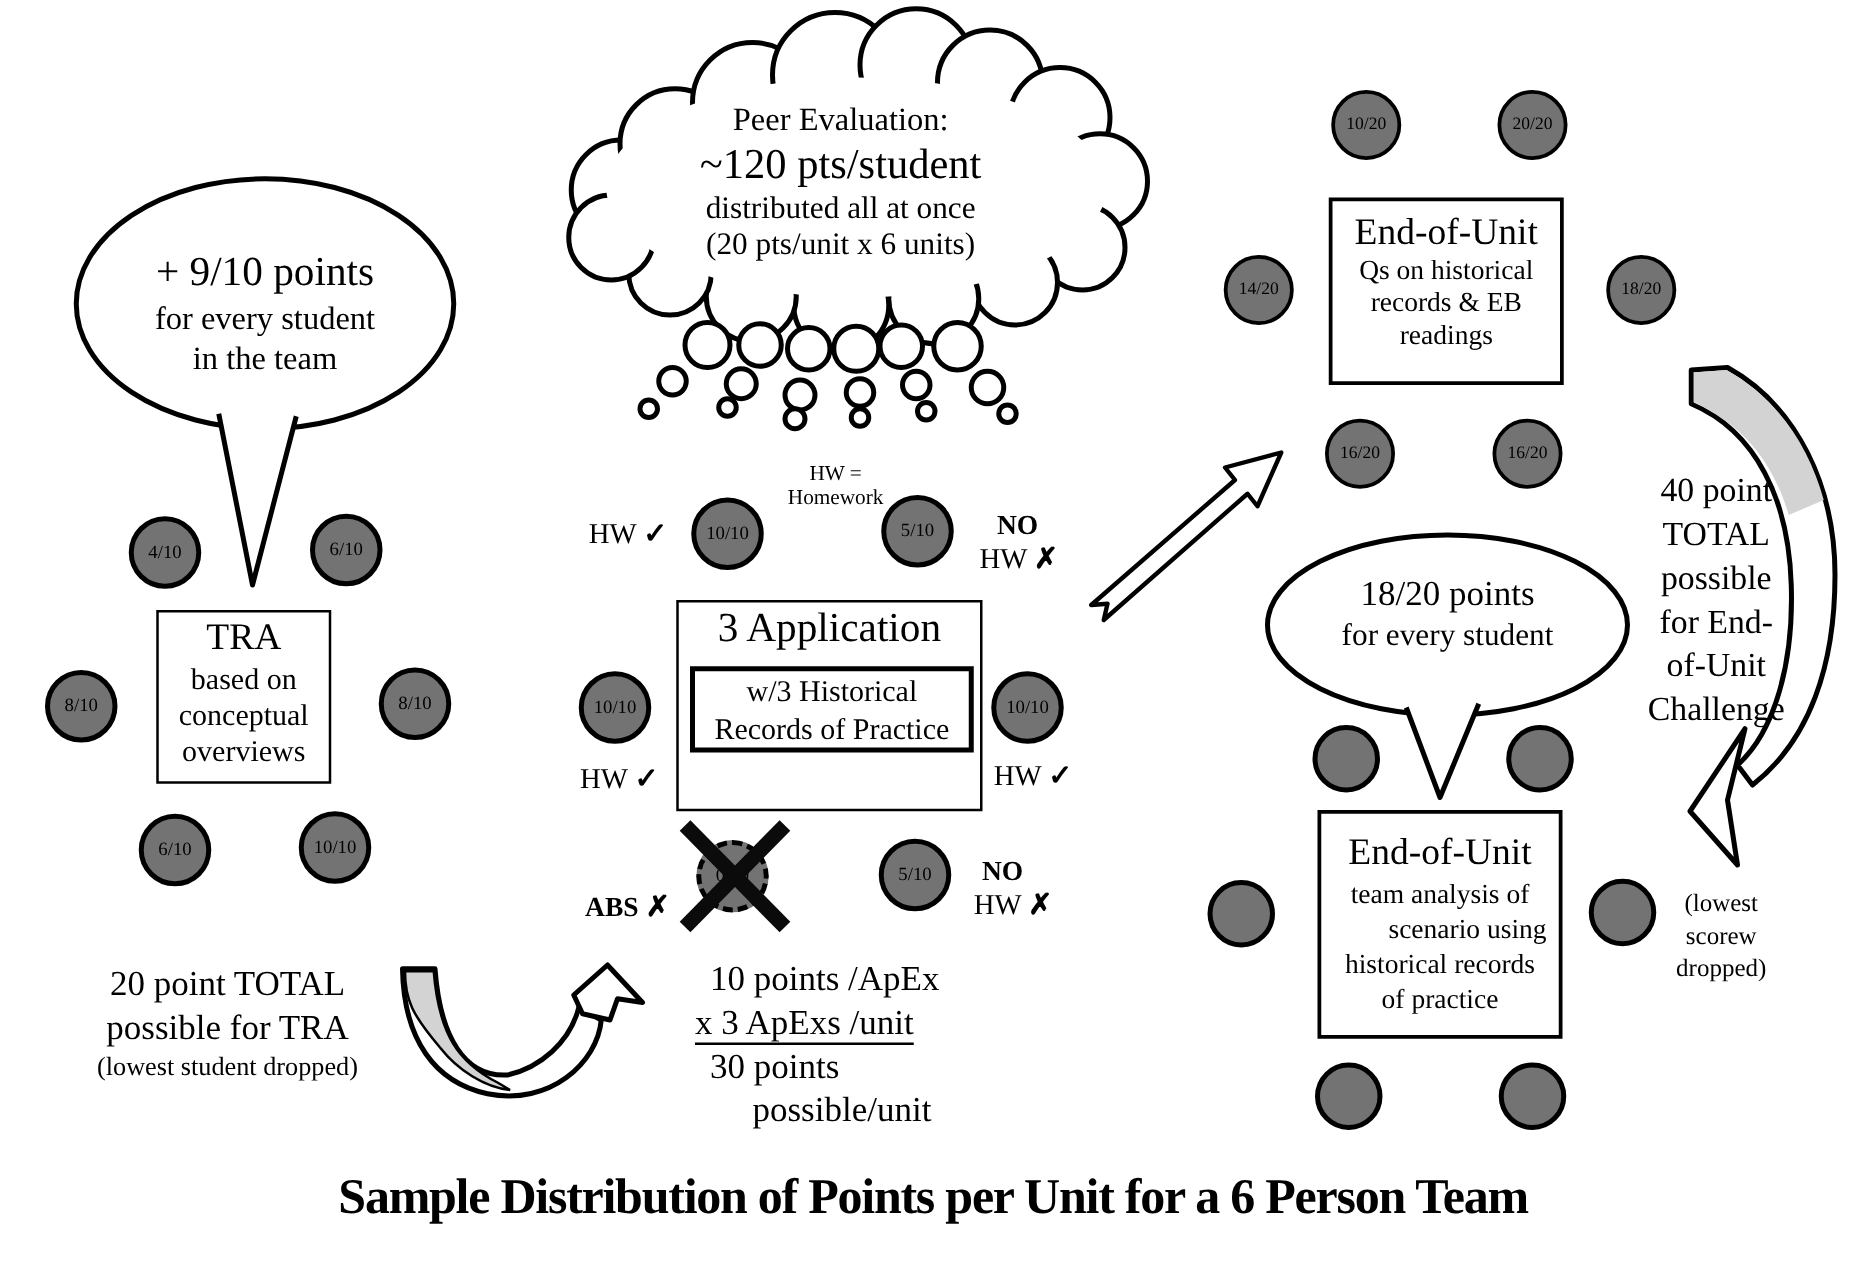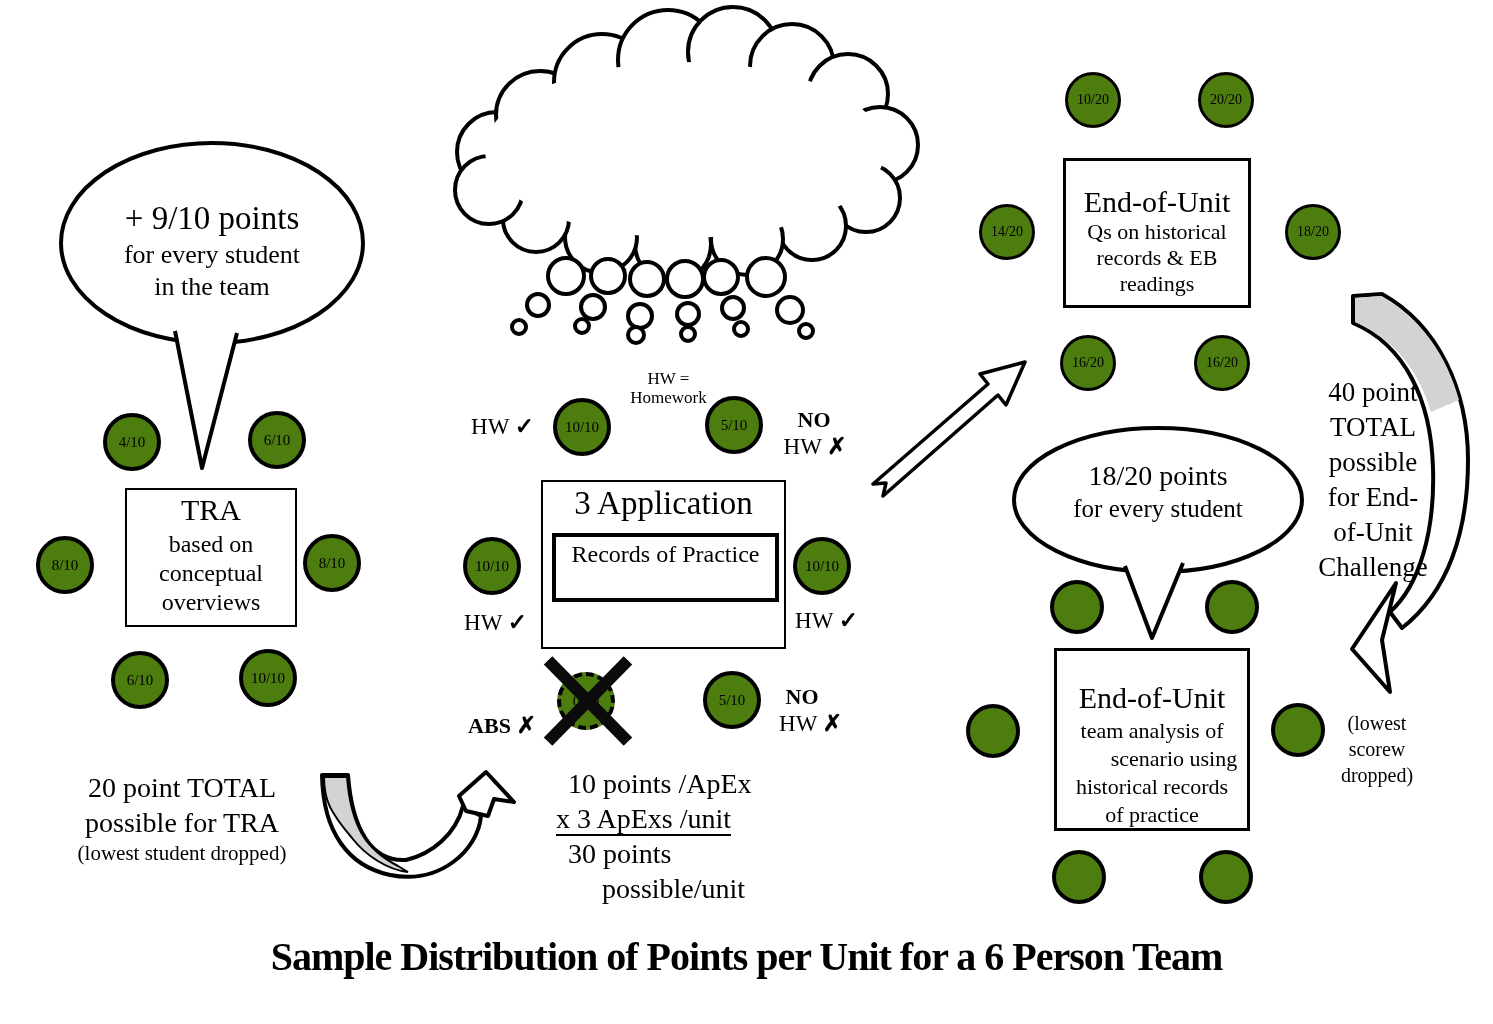--- a/index.html
+++ b/index.html
@@ -4,21 +4,21 @@
 <style>
   html,body{margin:0;padding:0;background:#fff;}
   body{width:1493px;height:1024px;font-family:"Liberation Serif",serif;color:#000;}
   #canvas{position:relative;width:1493px;height:1024px;overflow:hidden;background:#fff;}
   #shapes{position:absolute;left:0;top:0;z-index:0;}
   .center{text-align:center;}
   .box{position:absolute;background:#fff;border:2px solid #000;box-sizing:border-box;text-align:center;z-index:2;}
   .box-thick{border-width:3px;}
   .layer{position:absolute;left:0;top:0;width:100%;height:100%;z-index:2;}
   .score-circle{position:absolute;box-sizing:border-box;border:4px solid #000;border-radius:50%;
-      background:#4d7c0f;display:flex;align-items:center;justify-content:center;line-height:1;}
+      background:#737373;display:flex;align-items:center;justify-content:center;line-height:1;}
   .score-circle.dashed{border-style:dashed;}
   .txt{position:absolute;z-index:3;}
   .lbl{position:absolute;z-index:3;font-size:23px;text-align:center;white-space:nowrap;}
   .mark{font-weight:700;}
   .boldlbl{font-weight:700;font-size:22px;}
   .xbar{position:absolute;width:114px;height:12px;background:#0b0b0b;z-index:6;}
   #title{position:absolute;left:0;top:933px;width:1493px;text-align:center;
       font-size:40px;font-weight:700;letter-spacing:-1px;z-index:3;}
   .bub1-l1{font-size:33px;line-height:42px;}
   .bub1-l2{font-size:26px;line-height:32px;}
@@ -26,21 +26,21 @@
   .cloud-l2{font-size:34px;line-height:40px;}
   .cloud-l3{font-size:25px;line-height:29px;}
   .tra-title{font-size:30px;line-height:40px;}
   .tra-line{font-size:24px;line-height:29px;}
   .total-l{font-size:28px;line-height:35px;}
   .total-s{font-size:21px;line-height:26px;}
   .app-title{font-size:33px;line-height:42px;}
   .inner-line{font-size:24px;line-height:30px;}
   .math{font-size:28px;line-height:35px;text-align:left;}
   .math .u-span{border-bottom:2px solid #000;padding-bottom:0;}
-  .eou-title{font-size:30px;line-height:34px;margin-top:16px;}
+  .eou-title{font-size:30px;line-height:34px;}
   .eou-line{font-size:22px;line-height:26px;}
   .bub2-l1{font-size:28px;line-height:36px;}
   .bub2-l2{font-size:25px;line-height:30px;}
   .rtot{font-size:27px;line-height:35px;}
   .lowest{font-size:20px;line-height:26px;}
   .hwleg{font-size:17px;line-height:19px;}
 </style>
 </head>
 <body>
 
@@ -111,30 +111,31 @@
 
     <g>
       <path d="M1353,296 L1382,294 C1438,325 1468,390 1468,460
                C1468,532 1448,592 1402,628 L1390,612
                C1420,585 1435,530 1433,468 C1431,400 1405,345 1353,323 Z" fill="#fff" stroke="#000" stroke-width="4" stroke-linejoin="round"></path>
       <path d="M1355,298 L1381,296 C1421,318 1447,356 1459,400 L1431,412 C1419,372 1397,341 1355,322 Z" fill="#d3d3d3"></path>
       <polygon points="1352,649 1396,583 1382,640 1390,692" fill="#fff" stroke="#000" stroke-width="4" stroke-linejoin="round"></polygon>
     </g>
   </svg>
 
-  <div class="box" style="left:125px;top:488px;width:172px;height:139px;">
+  <div class="box" style="left:125px;top:488px;width:140px;height:139px;">
     <div class="tra-title">TRA</div>
     <div class="tra-line">based on</div>
     <div class="tra-line">conceptual</div>
     <div class="tra-line">overviews</div>
   </div>
 
   <div class="box" style="left:541px;top:480px;width:245px;height:169px;">
     <div class="app-title">3 Application</div>
     <div style="position:absolute;left:9px;top:51px;width:227px;height:69px;border:4px solid #000;box-sizing:border-box;padding-top:2px;">
+      <div class="inner-line">w/3 Historical</div>
       <div class="inner-line">Records of Practice</div>
     </div>
   </div>
 
   <div class="box box-thick" style="left:1063px;top:158px;width:188px;height:150px;padding-top:8px;">
     <div class="eou-title">End-of-Unit</div>
     <div class="eou-line">Qs on historical</div>
     <div class="eou-line">records &amp; EB</div>
     <div class="eou-line">readings</div>
   </div>
@@ -179,20 +180,26 @@
       <div class="score-circle" style="left: 1052px; top: 850px; height: 54px; width: 54px; border-width: 4px; font-size: 14px;"></div>
       <div class="score-circle" style="left: 1199px; top: 850px; height: 54px; width: 54px; border-width: 4px; font-size: 14px;"></div>
     </div>
 
   <div class="txt center" style="left:62px;top:197px;width:300px;">
     <div class="bub1-l1">+ 9/10 points</div>
     <div class="bub1-l2">for every student</div>
     <div class="bub1-l2">in the team</div>
   </div>
 
+  <div class="txt center" style="left:510px;top:80px;width:325px;">
+    <div class="cloud-l1">Peer Evaluation:</div>
+    <div class="cloud-l2">~120 pts/student</div>
+    <div class="cloud-l3">distributed all at once</div>
+    <div class="cloud-l3">(20 pts/unit x 6 units)</div>
+  </div>
 
   <div class="txt center hwleg" style="left:606px;top:369px;width:125px;">
     <div>HW =</div>
     <div>Homework</div>
   </div>
 
   <div class="txt center" style="left:48px;top:770px;width:268px;">
     <div class="total-l">20 point TOTAL</div>
     <div class="total-l">possible for TRA</div>
     <div class="total-s">(lowest student dropped)</div>

